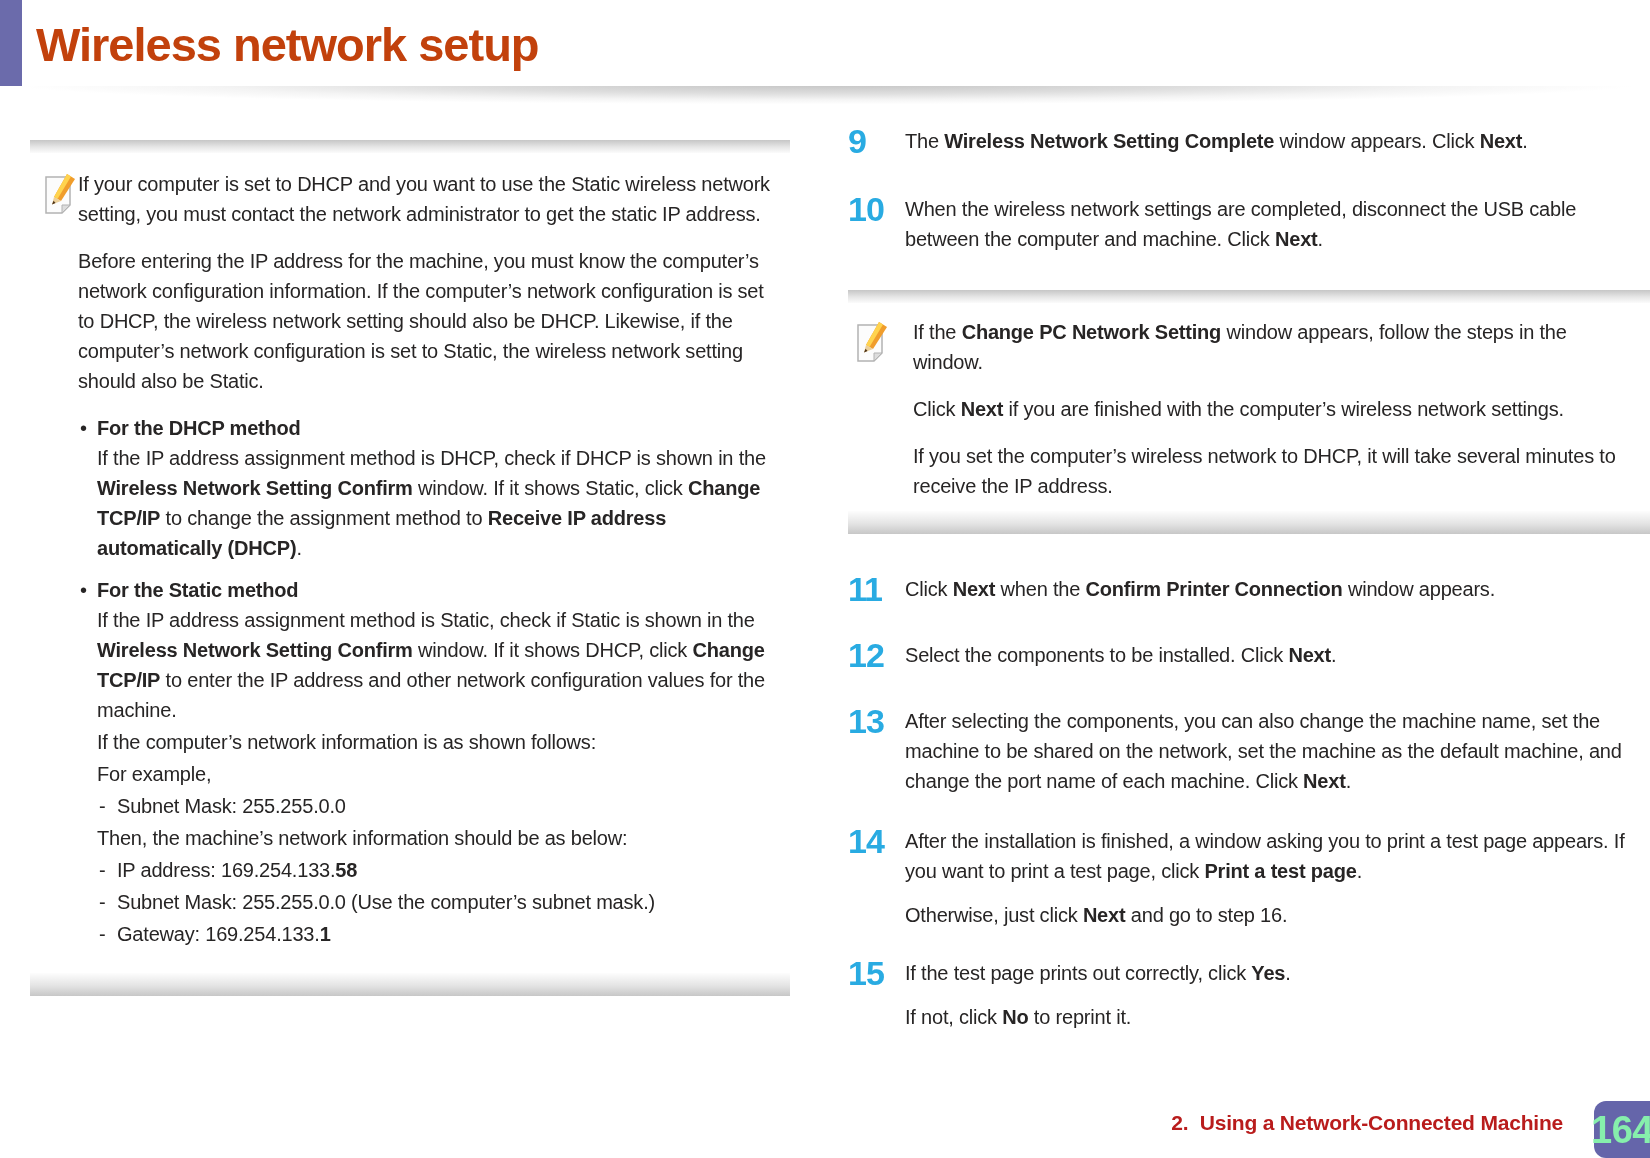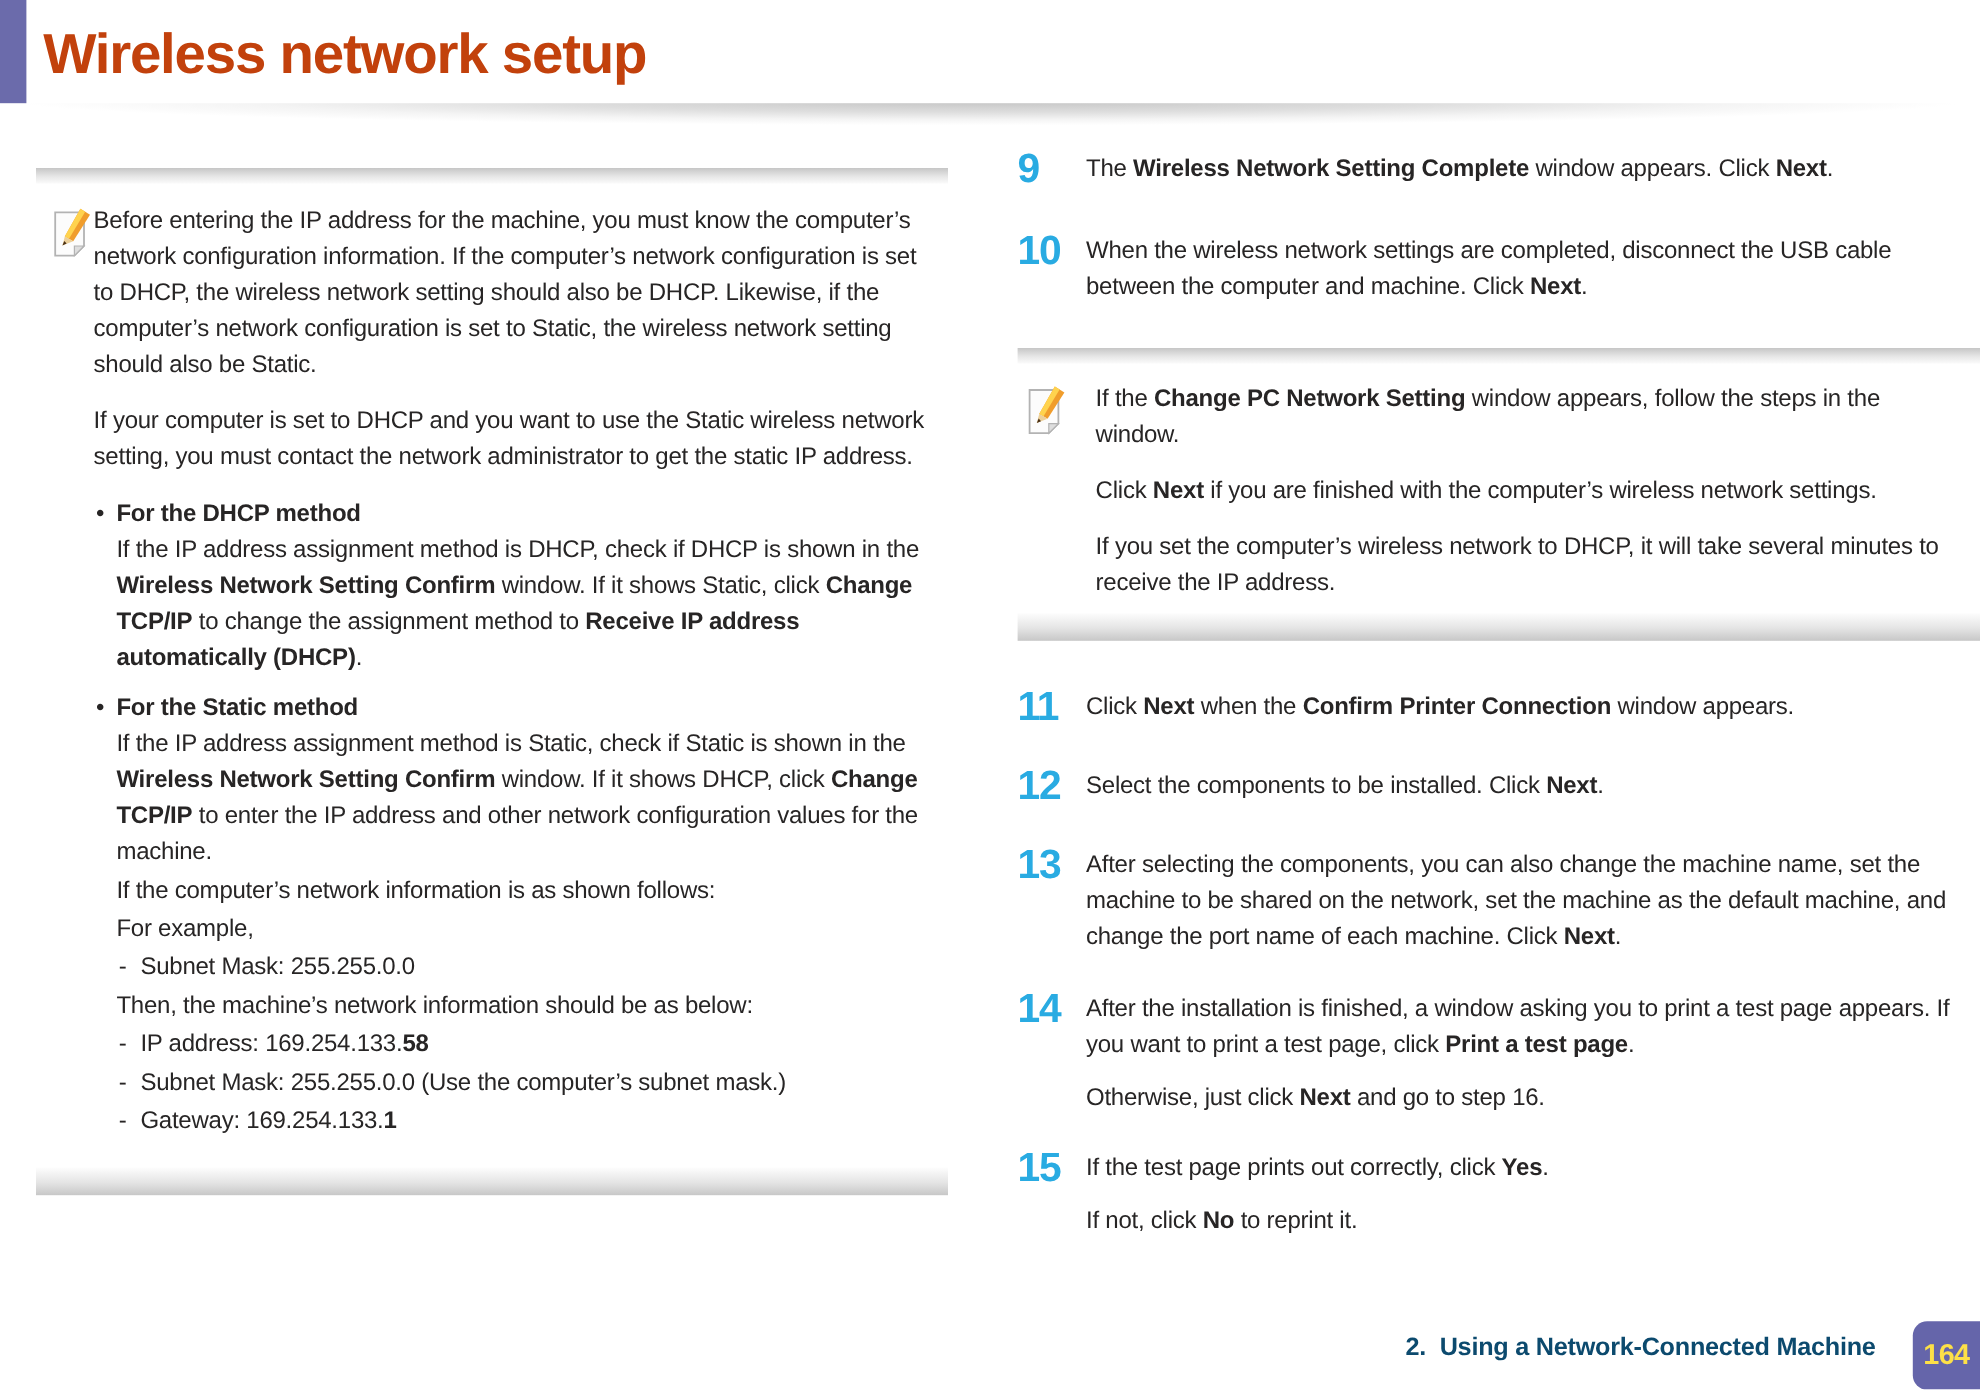--- a/index.html
+++ b/index.html
@@ -58,27 +58,27 @@
     flex:0 0 40px;margin-right:17px;margin-top:-4px;
     color:#29abe2;font-size:34px;line-height:38px;font-weight:bold;letter-spacing:-1px;
   }
   .step-text{flex:1;}
   .step-text p{margin:0;}
   .step-text p + p{margin-top:14px;}
   .note-box-right{margin:4px 0 40px 0;}
   
   .footer-section-label{
     position:absolute;right:87px;top:1108px;
-    color:#0c4a6e;font-size:21px;line-height:30px;font-weight:bold;white-space:pre;letter-spacing:-0.2px;
+    color:#b91c1c;font-size:21px;line-height:30px;font-weight:bold;white-space:pre;letter-spacing:-0.2px;
   }
   .page-number-badge{
     position:absolute;right:0;bottom:0;width:56px;height:57px;
     background:#6565aa;border-radius:12px 0 0 12px;
     display:flex;align-items:center;justify-content:center;
-    color:#fde047;font-size:24px;font-weight:bold;letter-spacing:-0.5px;
+    color:#86efac;font-size:38px;font-weight:bold;letter-spacing:-0.5px;
   }
 </style>
 </head>
 <body>
 
 <div class="accent-bar"></div>
 <h1 class="page-title">Wireless network setup</h1>
 <div class="header-shadow"></div>
 
 <section class="col-left">
@@ -89,22 +89,22 @@
         <svg viewBox="0 0 34 46" width="34" height="46" aria-hidden="true">
           <path d="M2 6 L26 6 L26 34 L18 42 L2 42 Z" fill="#fcfcfc" stroke="#b3b3b3" stroke-width="1.5"></path>
           <path d="M26 34 L18 42 L18 34 Z" fill="#dddddd" stroke="#b3b3b3" stroke-width="1"></path>
           <polygon points="10,26 23,3 31,8 17,30" fill="#f09d2c"></polygon>
           <polygon points="10,26 23,3 27,5.5 13.5,28" fill="#ffd34e"></polygon>
           <polygon points="10,26 17,30 8,33.5" fill="#ecd09a"></polygon>
           <polygon points="8,33.5 11.5,32 9.6,29.8" fill="#4a3015"></polygon>
         </svg>
       </span>
       <div class="note-text">
+        <p class="para">If your computer is set to DHCP and you want to use the Static wireless network setting, you must contact the network administrator to get the static IP address.</p>
         <p class="para">Before entering the IP address for the machine, you must know the computer’s network configuration information. If the computer’s network configuration is set to DHCP, the wireless network setting should also be DHCP. Likewise, if the computer’s network configuration is set to Static, the wireless network setting should also be Static.</p>
-        <p class="para">If your computer is set to DHCP and you want to use the Static wireless network setting, you must contact the network administrator to get the static IP address.</p>
         <div class="bullet">
           <p class="bullet-title">For the DHCP method</p>
           <p class="bullet-body">If the IP address assignment method is DHCP, check if DHCP is shown in the <b>Wireless Network Setting Confirm</b> window. If it shows Static, click <b>Change TCP/IP</b> to change the assignment method to <b>Receive IP address automatically (DHCP)</b>.</p>
         </div>
         <div class="bullet">
           <p class="bullet-title">For the Static method</p>
           <p class="bullet-body">If the IP address assignment method is Static, check if Static is shown in the <b>Wireless Network Setting Confirm</b> window. If it shows DHCP, click <b>Change TCP/IP</b> to enter the IP address and other network configuration values for the machine.</p>
           <p class="sub-line">If the computer’s network information is as shown follows:</p>
           <p class="sub-line">For example,</p>
           <p class="dash-item">Subnet Mask: 255.255.0.0</p>

